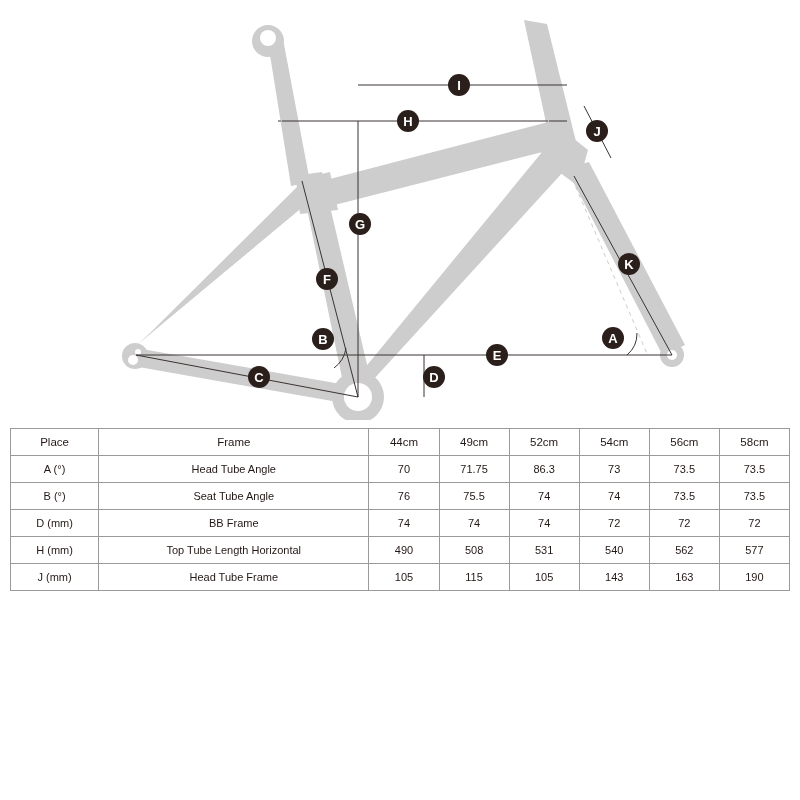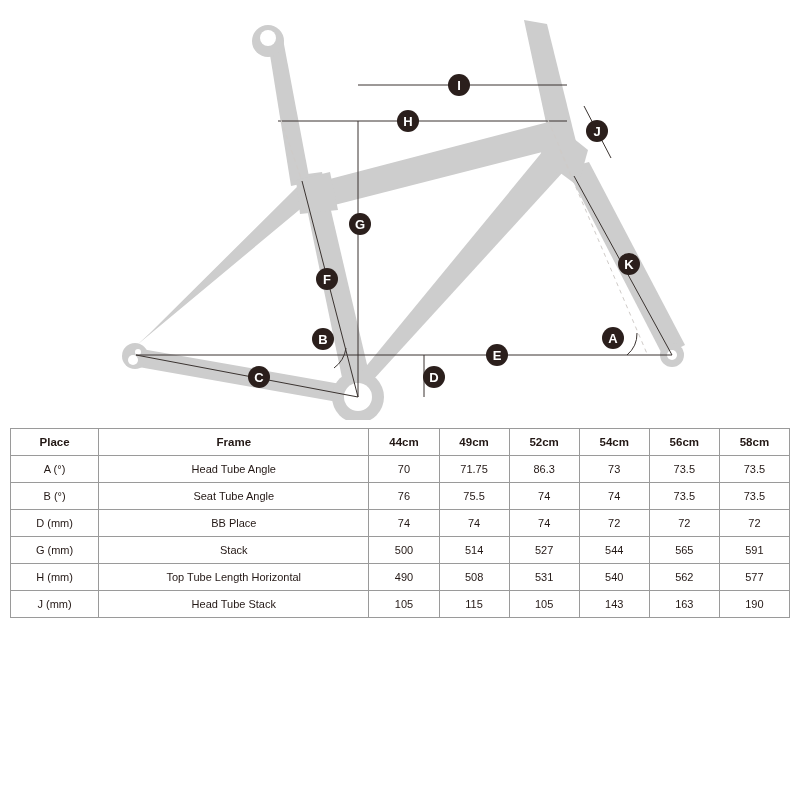--- a/index.html
+++ b/index.html
@@ -80,21 +80,21 @@
     text-align: center;
     vertical-align: middle;
     height: 26px;
     font-size: 11px;
     color: #231815;
     padding: 0 2px;
     white-space: nowrap;
     overflow: hidden;
   }
   table#geo-table th {
-    font-weight: bold;
+    font-weight: normal;
     font-size: 11.5px;
   }
   col.col-place { width: 88px; }
   col.col-frame { width: 270px; }
   col.col-size  { width: 70px; }
 </style>
 </head>
 <body>
 
 <div id="page">
@@ -256,51 +256,41 @@
             <td>Seat Tube Angle</td>
             <td>76</td>
             <td>75.5</td>
             <td>74</td>
             <td>74</td>
             <td>73.5</td>
             <td>73.5</td>
           </tr>
           <tr>
             <td>D (mm)</td>
-            <td>BB Place</td>
+            <td>BB Frame</td>
             <td>74</td>
             <td>74</td>
             <td>74</td>
             <td>72</td>
             <td>72</td>
             <td>72</td>
-          </tr>
-          <tr>
-            <td>G (mm)</td>
-            <td>Stack</td>
-            <td>500</td>
-            <td>514</td>
-            <td>527</td>
-            <td>544</td>
-            <td>565</td>
-            <td>591</td>
           </tr>
           <tr>
             <td>H (mm)</td>
             <td>Top Tube Length Horizontal</td>
             <td>490</td>
             <td>508</td>
             <td>531</td>
             <td>540</td>
             <td>562</td>
             <td>577</td>
           </tr>
           <tr>
             <td>J (mm)</td>
-            <td>Head Tube Stack</td>
+            <td>Head Tube Frame</td>
             <td>105</td>
             <td>115</td>
             <td>105</td>
             <td>143</td>
             <td>163</td>
             <td>190</td>
           </tr>
         </tbody>
     </table>
   </div>

